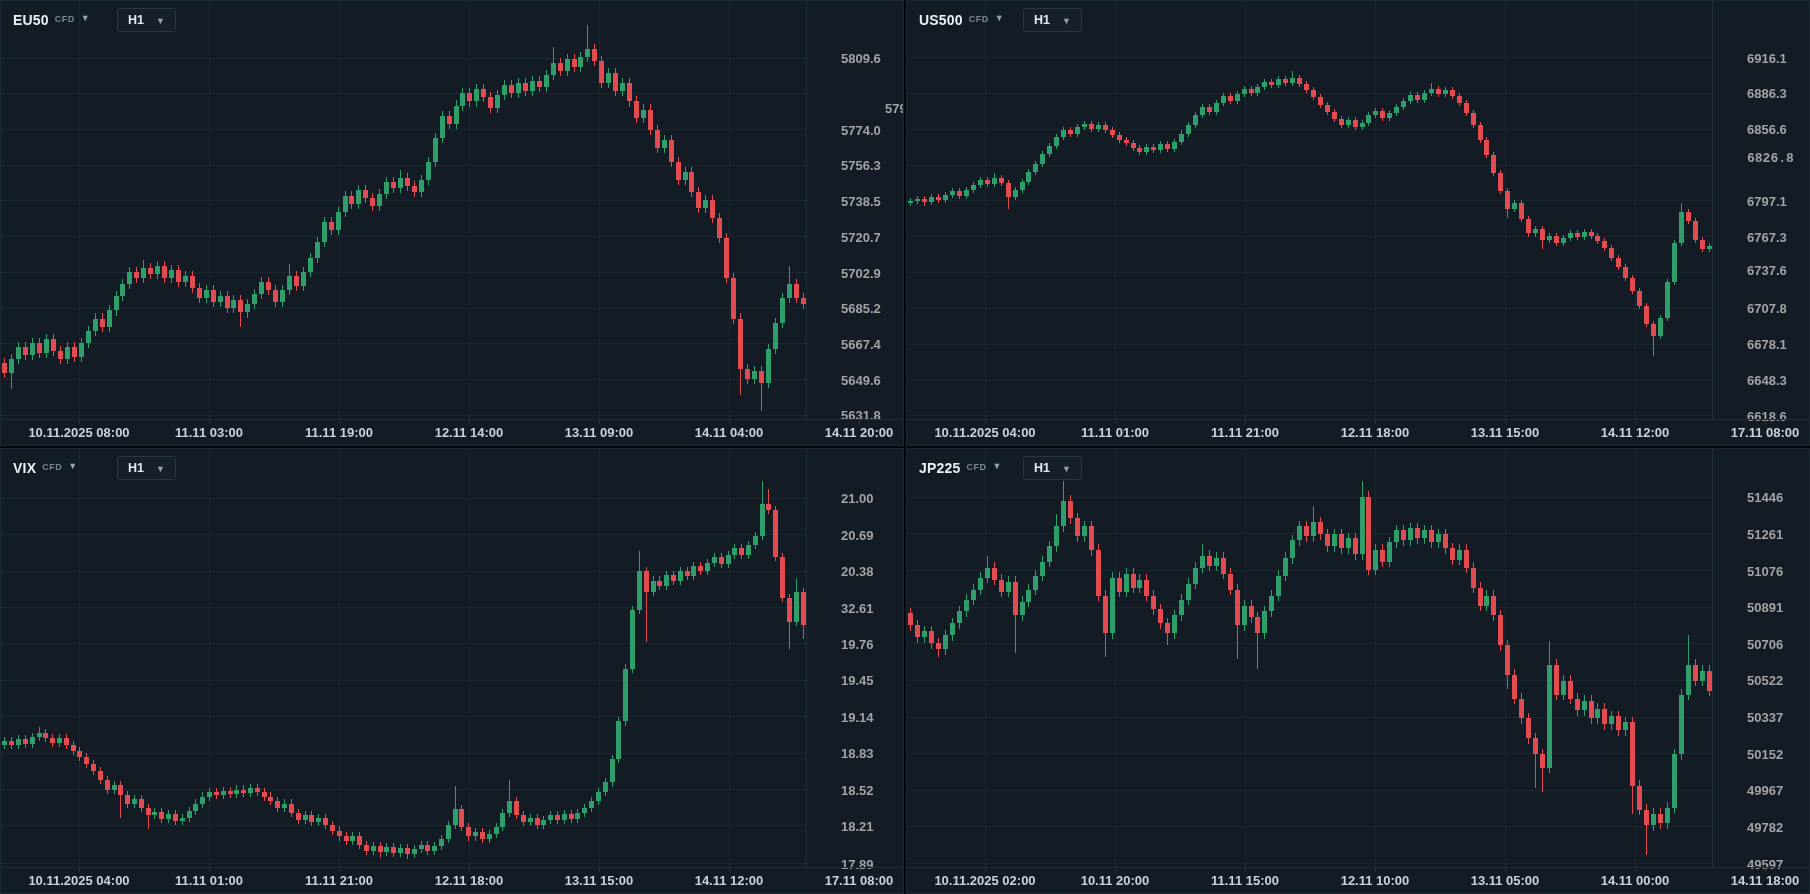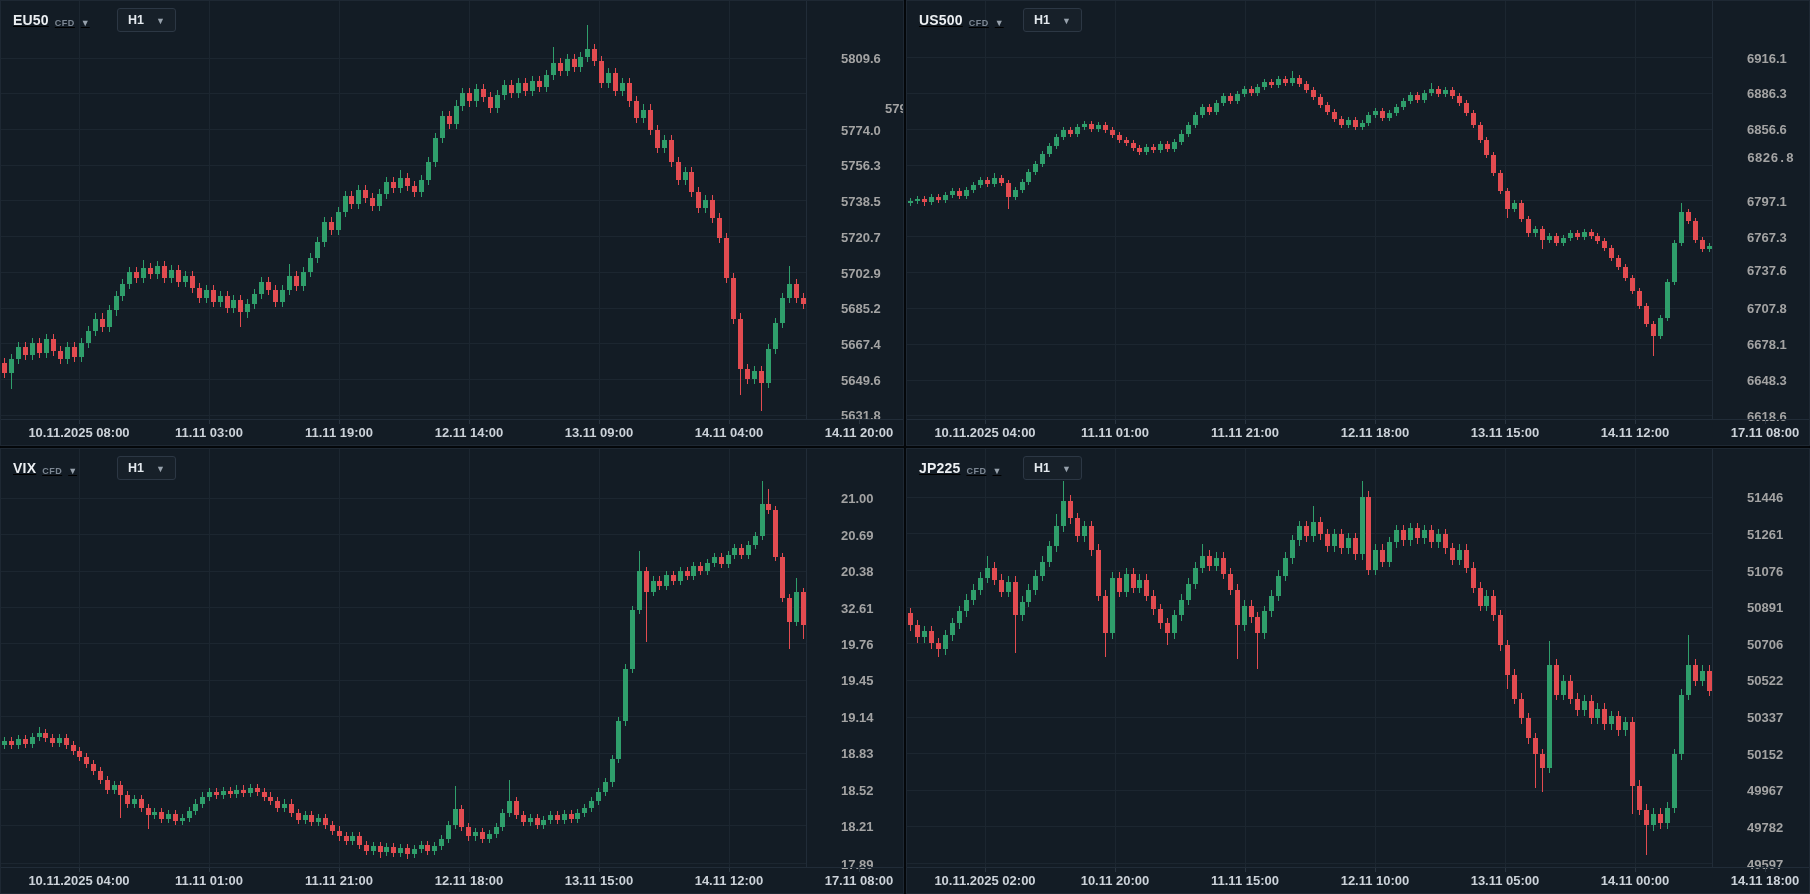--- a/index.html
+++ b/index.html
@@ -1,20 +1,20 @@
 <!DOCTYPE html>
 <html><head>
 <meta charset="utf-8">
 <style>
   html,body{margin:0;padding:0;background:#04070a;}
   body{width:1810px;height:894px;overflow:hidden;font-family:"Liberation Sans",sans-serif;}
   .grid{width:1810px;height:894px;display:grid;grid-template-columns:1fr 1fr;grid-template-rows:1fr 1fr;gap:2px;background:#04070a;}
   .panel{position:relative;background:#131c25;border:1px solid #1e2833;display:flex;flex-direction:column;overflow:hidden;}
   .hdr{position:absolute;top:7px;left:12px;z-index:5;display:flex;align-items:center;}
-  .symbol-btn{display:flex;align-items:flex-end;gap:6px;cursor:pointer;min-width:104px;text-decoration:underline;}
+  .symbol-btn{display:flex;align-items:flex-start;gap:6px;cursor:pointer;min-width:104px;}
   .symbol-name{color:#eceff2;font-size:14px;font-weight:700;letter-spacing:.2px;}
   .symbol-badge{color:#7d8894;font-size:9px;font-weight:700;letter-spacing:.5px;margin-top:2px;}
   .caret{color:#97a1ac;font-size:9px;line-height:1;margin-top:2px;}
   .tf-btn{display:flex;align-items:center;gap:12px;border:1px solid #2c3744;border-radius:3px;
           padding:4px 10px;background:rgba(255,255,255,.02);cursor:pointer;}
   .tf-label{color:#e3e8ed;font-size:12.5px;font-weight:700;}
   .chart-row{flex:1;display:flex;min-height:0;}
   .plot-wrap{flex:1;position:relative;}
   svg.plot{position:absolute;left:0;top:0;width:100%;height:100%;display:block;}
   .price-axis{width:96px;border-left:1px solid #212c38;position:relative;flex:none;}

